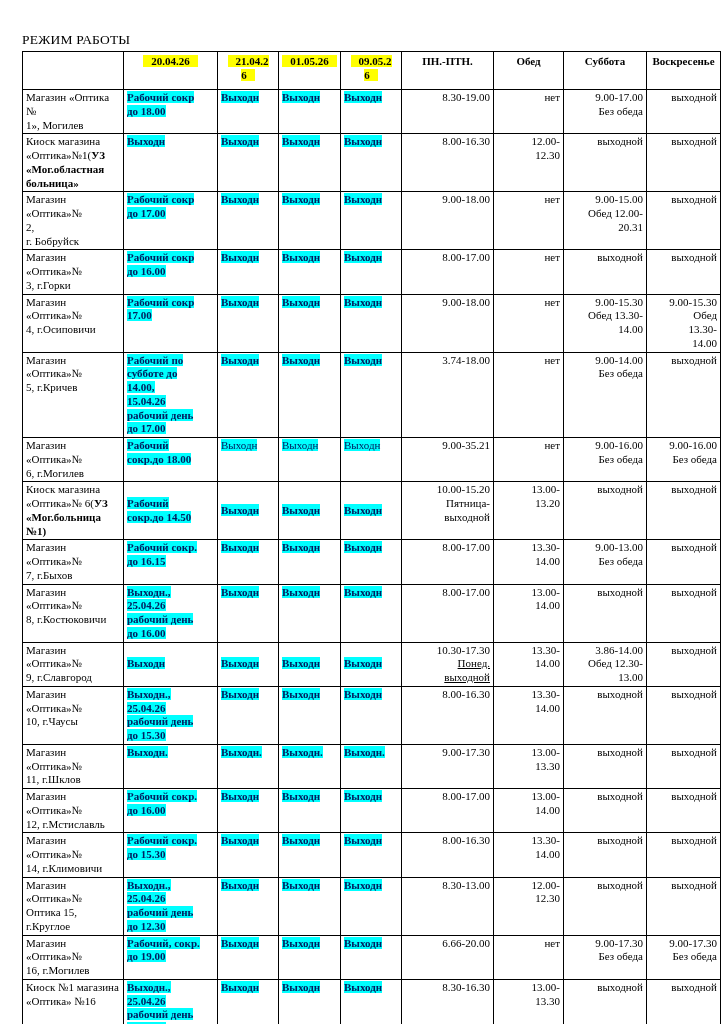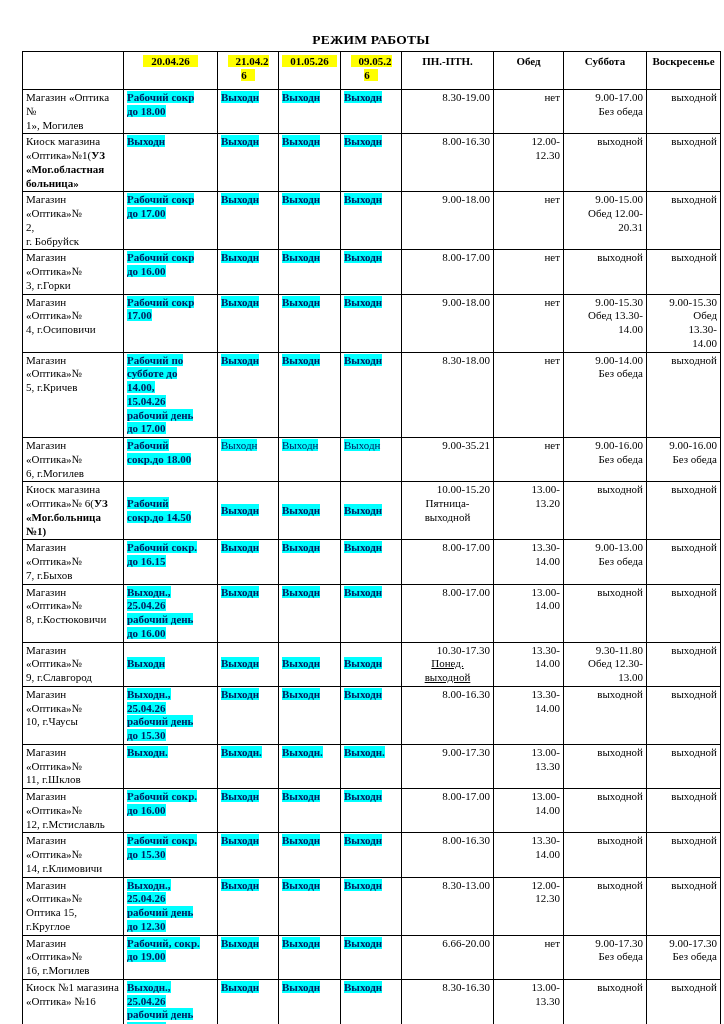--- a/index.html
+++ b/index.html
@@ -2,43 +2,43 @@
 <html><head>
 <meta charset="utf-8">
 <style>
   html,body{margin:0;padding:0;}
   body{
     width:724px;min-height:1024px;background:#ffffff;color:#000;
     font-family:"Liberation Serif",serif;
   }
   .page{padding-top:32px;}
   .doc-title{
-    width:698px;margin:0 0 3px 22px;text-align:center;
-    font-size:13.5px;font-weight:bold;letter-spacing:.2px;
+    width:698px;margin:0 0 3px 22px;
+    font-size:13.5px;font-weight:normal;letter-spacing:.2px;
   }
   table.schedule{
     border-collapse:collapse;table-layout:fixed;
     width:698px;margin-left:22px;border:1.5px solid #000;
   }
   .schedule th,.schedule td{
     border:1px solid #000;vertical-align:top;
     font-size:11px;line-height:1.25;padding:1px 3px;
     overflow:hidden;word-wrap:break-word;
   }
   .schedule th{font-weight:bold;text-align:center;height:33px;padding-top:3px;overflow-wrap:anywhere;}
   .hl-y{background:#ffff00;padding:0 8px;}
   .hl-c{
     background:#00ffff;color:#002060;font-weight:bold;
     white-space:pre-line;
   }
   .hl-c.light{font-weight:normal;}
   .c-name{text-align:left;white-space:pre-line;}
   .c-d{text-align:left;}
   .c-num{text-align:right;padding-right:4px;white-space:pre-line;}
-  .pn-extra{text-align:center;white-space:pre-line;}
+  .pn-extra{white-space:pre-line;}
   .u{text-decoration:underline;margin-top:28px;}
   td.mid{vertical-align:middle;}
   .b{font-weight:bold;}
 </style>
 </head>
 <body>
 
 <div class="page">
   <div class="doc-title">РЕЖИМ РАБОТЫ</div>
 
@@ -149,21 +149,21 @@
 5, г.Кричев</span></td>
           <td class="c-d"><span class="hl-c">Рабочий по
 субботе до
 14.00,
 15.04.26
 рабочий день
 до 17.00</span></td>
           <td class="c-d"><span class="hl-c">Выходн</span></td>
           <td class="c-d"><span class="hl-c">Выходн</span></td>
           <td class="c-d"><span class="hl-c">Выходн</span></td>
-          <td class="c-num">8.30-18.00</td>
+          <td class="c-num">3.74-18.00</td>
           <td class="c-num">нет</td>
           <td class="c-num">9.00-14.00
 Без обеда</td>
           <td class="c-num">выходной</td>
         </tr>
         <tr>
           <td class="c-name"><span>Магазин «Оптика»№
 6, г.Могилев</span></td>
           <td class="c-d"><span class="hl-c">Рабочий
 сокр.до 18.00</span></td>
@@ -229,21 +229,21 @@
           <td class="c-name"><span>Магазин «Оптика»№
 9, г.Славгород</span></td>
           <td class="c-d mid"><span class="hl-c">Выходн</span></td>
           <td class="c-d mid"><span class="hl-c">Выходн</span></td>
           <td class="c-d mid"><span class="hl-c">Выходн</span></td>
           <td class="c-d mid"><span class="hl-c">Выходн</span></td>
           <td class="c-num">10.30-17.30<div class="pn-extra"><span class="u">Понед.
 выходной</span></div></td>
           <td class="c-num">13.30-
 14.00</td>
-          <td class="c-num">9.30-11.80
+          <td class="c-num">3.86-14.00
 Обед 12.30-
 13.00</td>
           <td class="c-num">выходной</td>
         </tr>
         <tr>
           <td class="c-name"><span>Магазин «Оптика»№
 10, г.Чаусы</span></td>
           <td class="c-d"><span class="hl-c">Выходн.,
 25.04.26
 рабочий день

